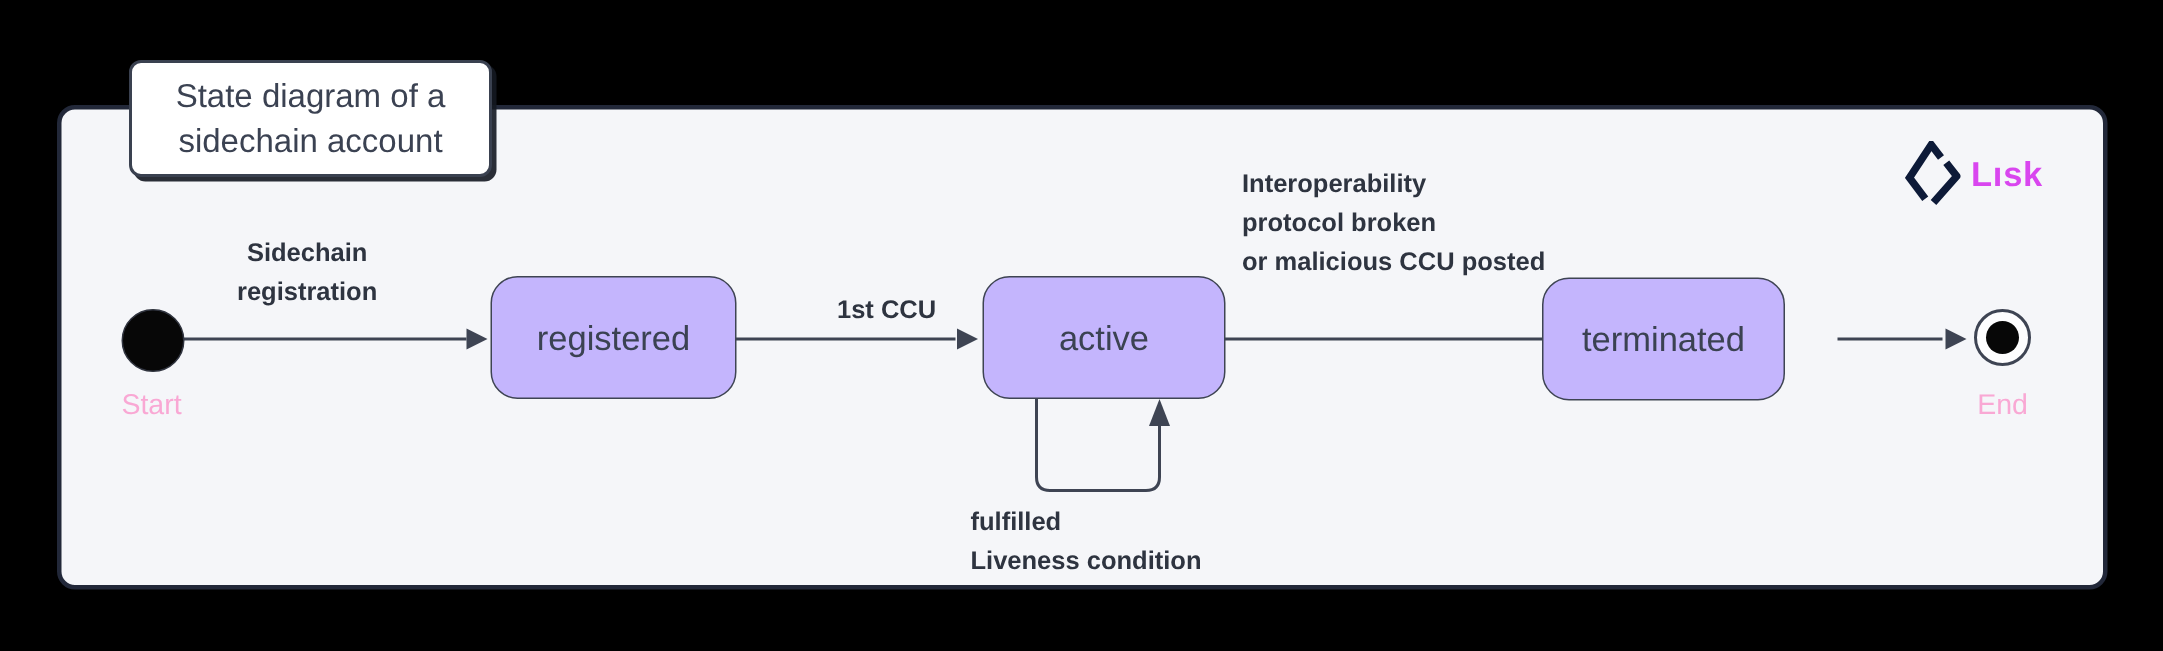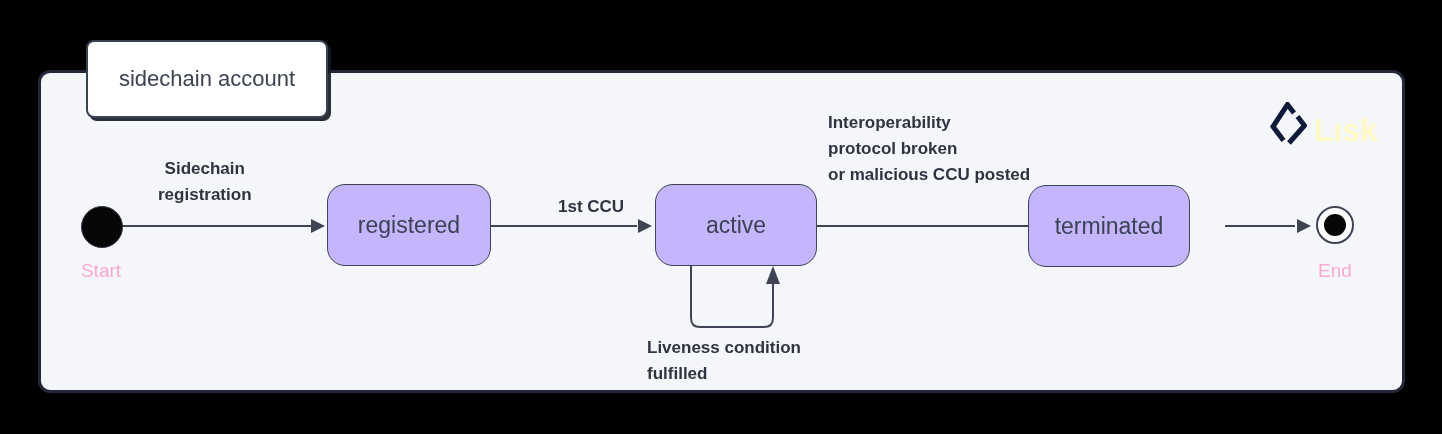--- a/index.html
+++ b/index.html
@@ -34,22 +34,22 @@
     font-size: 22px; line-height: 30px; color: #3b4252;
   }
 
   .logo {
     position: absolute; left: 1270px; top: 94px;
     display: flex; align-items: center; gap: 7px;
     z-index: 4;
   }
   .logo svg { display: block; }
   .logo .wordmark {
-    font-size: 31px; font-weight: 700; color: #fef9c3;
-    letter-spacing: 0.5px; line-height: 44px; margin-top: 15px;
+    font-size: 23px; font-weight: 700; color: #d946ef;
+    letter-spacing: 0.5px; line-height: 44px;
   }
 
   .edges { position: absolute; left: 0; top: 0; width: 1442px; height: 434px; z-index: 2; }
 
   .state-box {
     position: absolute;
     background: #c4b5fd;
     border: 1.6px solid #3e4453;
     border-radius: 18px;
     display: flex; align-items: center; justify-content: center;
@@ -95,20 +95,21 @@
   .label-t3 { left: 647px; top: 335px; }
 </style>
 </head>
 <body>
 
 <div class="stage">
 
   <div class="panel"></div>
 
   <div class="title-box">
+    <div class="line">State diagram of a</div>
     <div class="line">sidechain account</div>
   </div>
 
   <div class="logo">
     <svg width="37" height="44" viewBox="0 0 37 44">
       <path d="M24 11 L17.5 2.5 L3 24.5 L13.5 38.5" fill="none" stroke="#0d1a38" stroke-width="5" stroke-linejoin="miter"></path>
       <path d="M27.5 14.5 L34.5 23.5 L19 41" fill="none" stroke="#0d1a38" stroke-width="5" stroke-linejoin="miter"></path>
     </svg>
     <span class="wordmark">Lısk</span>
   </div>
@@ -159,17 +160,17 @@
     <div>1st CCU</div>
   </div>
 
   <div class="edge-label label-t2">
     <div>Interoperability</div>
     <div>protocol broken</div>
     <div>or malicious CCU posted</div>
   </div>
 
   <div class="edge-label label-t3">
+    <div>fulfilled</div>
     <div>Liveness condition</div>
-    <div>fulfilled</div>
   </div>
 
 </div>
 
 </body></html>

